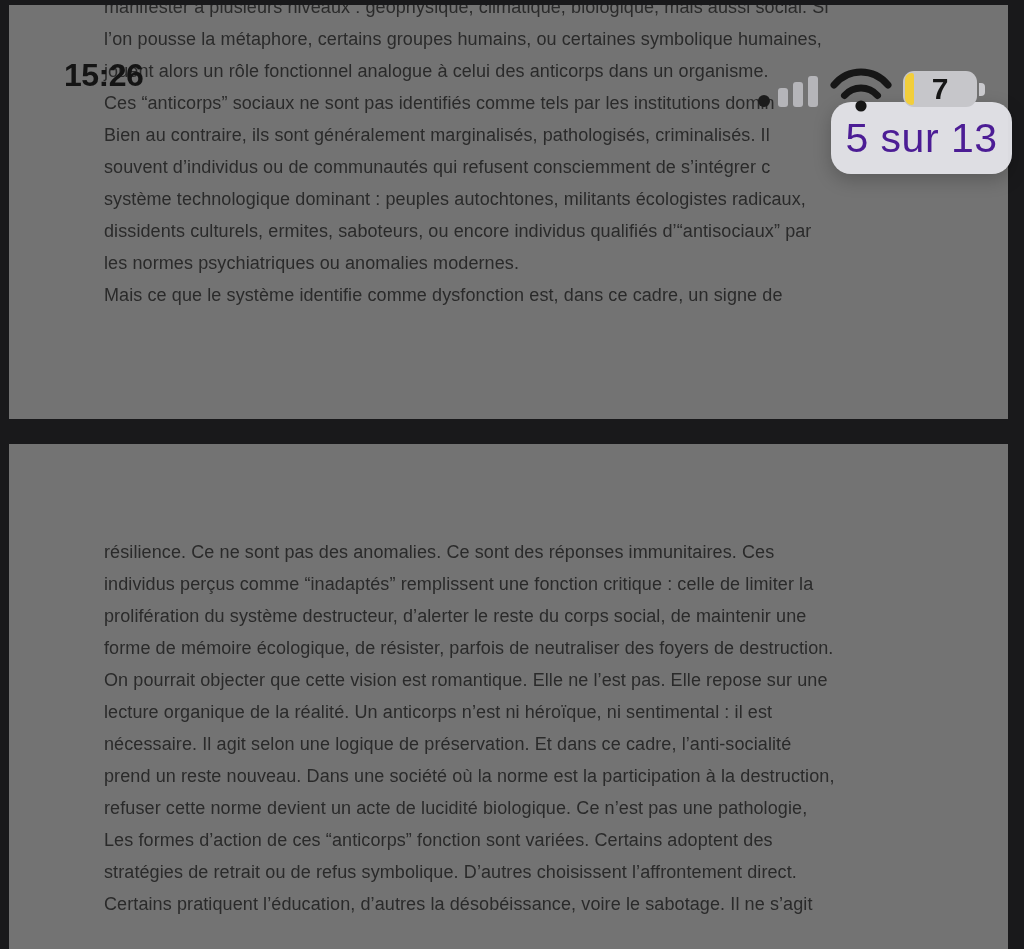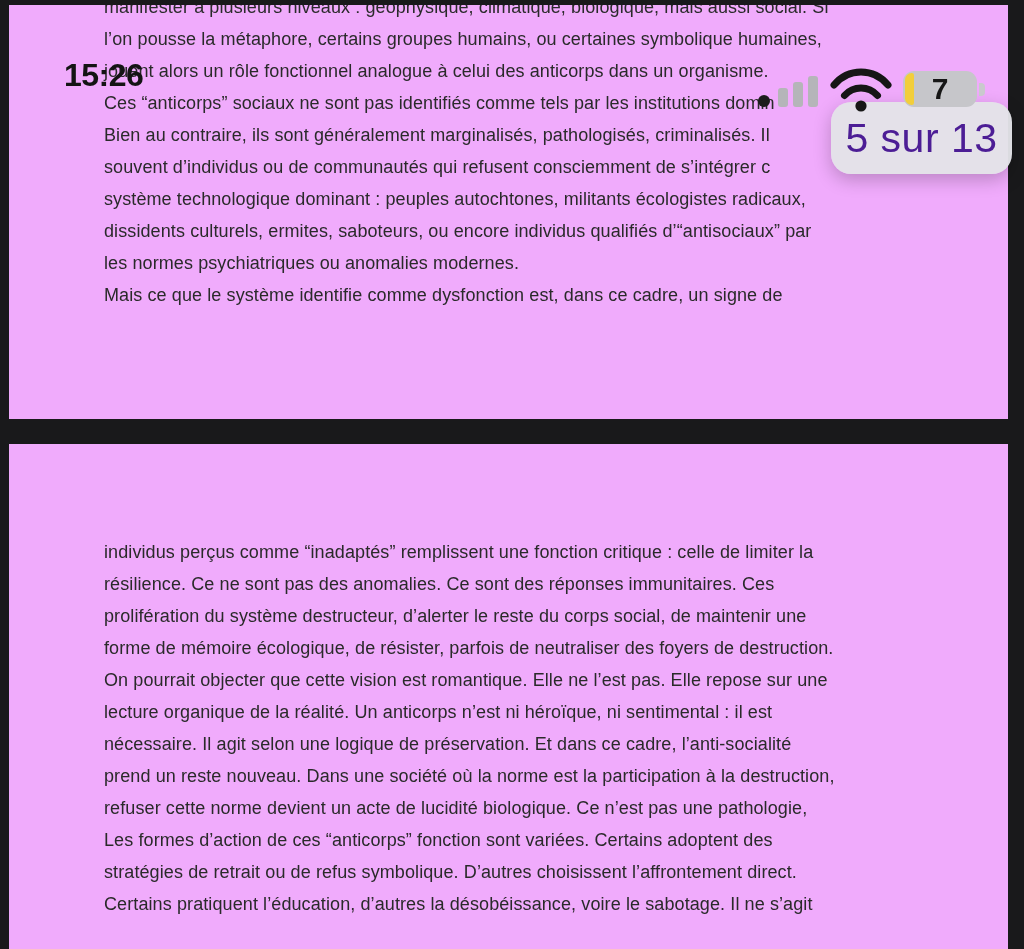--- a/index.html
+++ b/index.html
@@ -4,21 +4,21 @@
 <style>
   * { margin:0; padding:0; box-sizing:border-box; }
   html,body { background:#0e0e10; }
   .stage {
     position:relative; width:1024px; height:949px;
     background:#19191b; overflow:hidden;
     font-family:"Liberation Sans","DejaVu Sans",sans-serif;
   }
   .page {
     position:absolute; left:9px; width:999px;
-    background:#f0abfc; overflow:hidden;
+    background:#737373; overflow:hidden;
   }
   .page-1 { top:5px; height:414px; }
   .page-2 { top:444px; height:505px; }
   .doc-text {
     position:absolute; left:95px; right:100px;
     font-size:18px; line-height:32px; color:#2a2a2a;
     letter-spacing:0.1px;
     filter:blur(0.55px);
   }
   .doc-text-1 { top:-14px; }
@@ -78,22 +78,22 @@
         <div class="doc-line">souvent d’individus ou de communautés qui refusent consciemment de s’intégrer c</div>
         <div class="doc-line">système technologique dominant : peuples autochtones, militants écologistes radicaux,</div>
         <div class="doc-line">dissidents culturels, ermites, saboteurs, ou encore individus qualifiés d’“antisociaux” par</div>
         <div class="doc-line">les normes psychiatriques ou anomalies modernes.</div>
         <div class="doc-line">Mais ce que le système identifie comme dysfonction est, dans ce cadre, un signe de</div>
       </div>
   </div>
 
   <div class="page page-2">
     <div class="doc-text doc-text-2">
+        <div class="doc-line">résilience. Ce ne sont pas des anomalies. Ce sont des réponses immunitaires. Ces</div>
         <div class="doc-line">individus perçus comme “inadaptés” remplissent une fonction critique : celle de limiter la</div>
-        <div class="doc-line">résilience. Ce ne sont pas des anomalies. Ce sont des réponses immunitaires. Ces</div>
         <div class="doc-line">prolifération du système destructeur, d’alerter le reste du corps social, de maintenir une</div>
         <div class="doc-line">forme de mémoire écologique, de résister, parfois de neutraliser des foyers de destruction.</div>
         <div class="doc-line">On pourrait objecter que cette vision est romantique. Elle ne l’est pas. Elle repose sur une</div>
         <div class="doc-line">lecture organique de la réalité. Un anticorps n’est ni héroïque, ni sentimental : il est</div>
         <div class="doc-line">nécessaire. Il agit selon une logique de préservation. Et dans ce cadre, l’anti-socialité</div>
         <div class="doc-line">prend un reste nouveau. Dans une société où la norme est la participation à la destruction,</div>
         <div class="doc-line">refuser cette norme devient un acte de lucidité biologique. Ce n’est pas une pathologie,</div>
         <div class="doc-line">Les formes d’action de ces “anticorps” fonction sont variées. Certains adoptent des</div>
         <div class="doc-line">stratégies de retrait ou de refus symbolique. D’autres choisissent l’affrontement direct.</div>
         <div class="doc-line">Certains pratiquent l’éducation, d’autres la désobéissance, voire le sabotage. Il ne s’agit</div>

